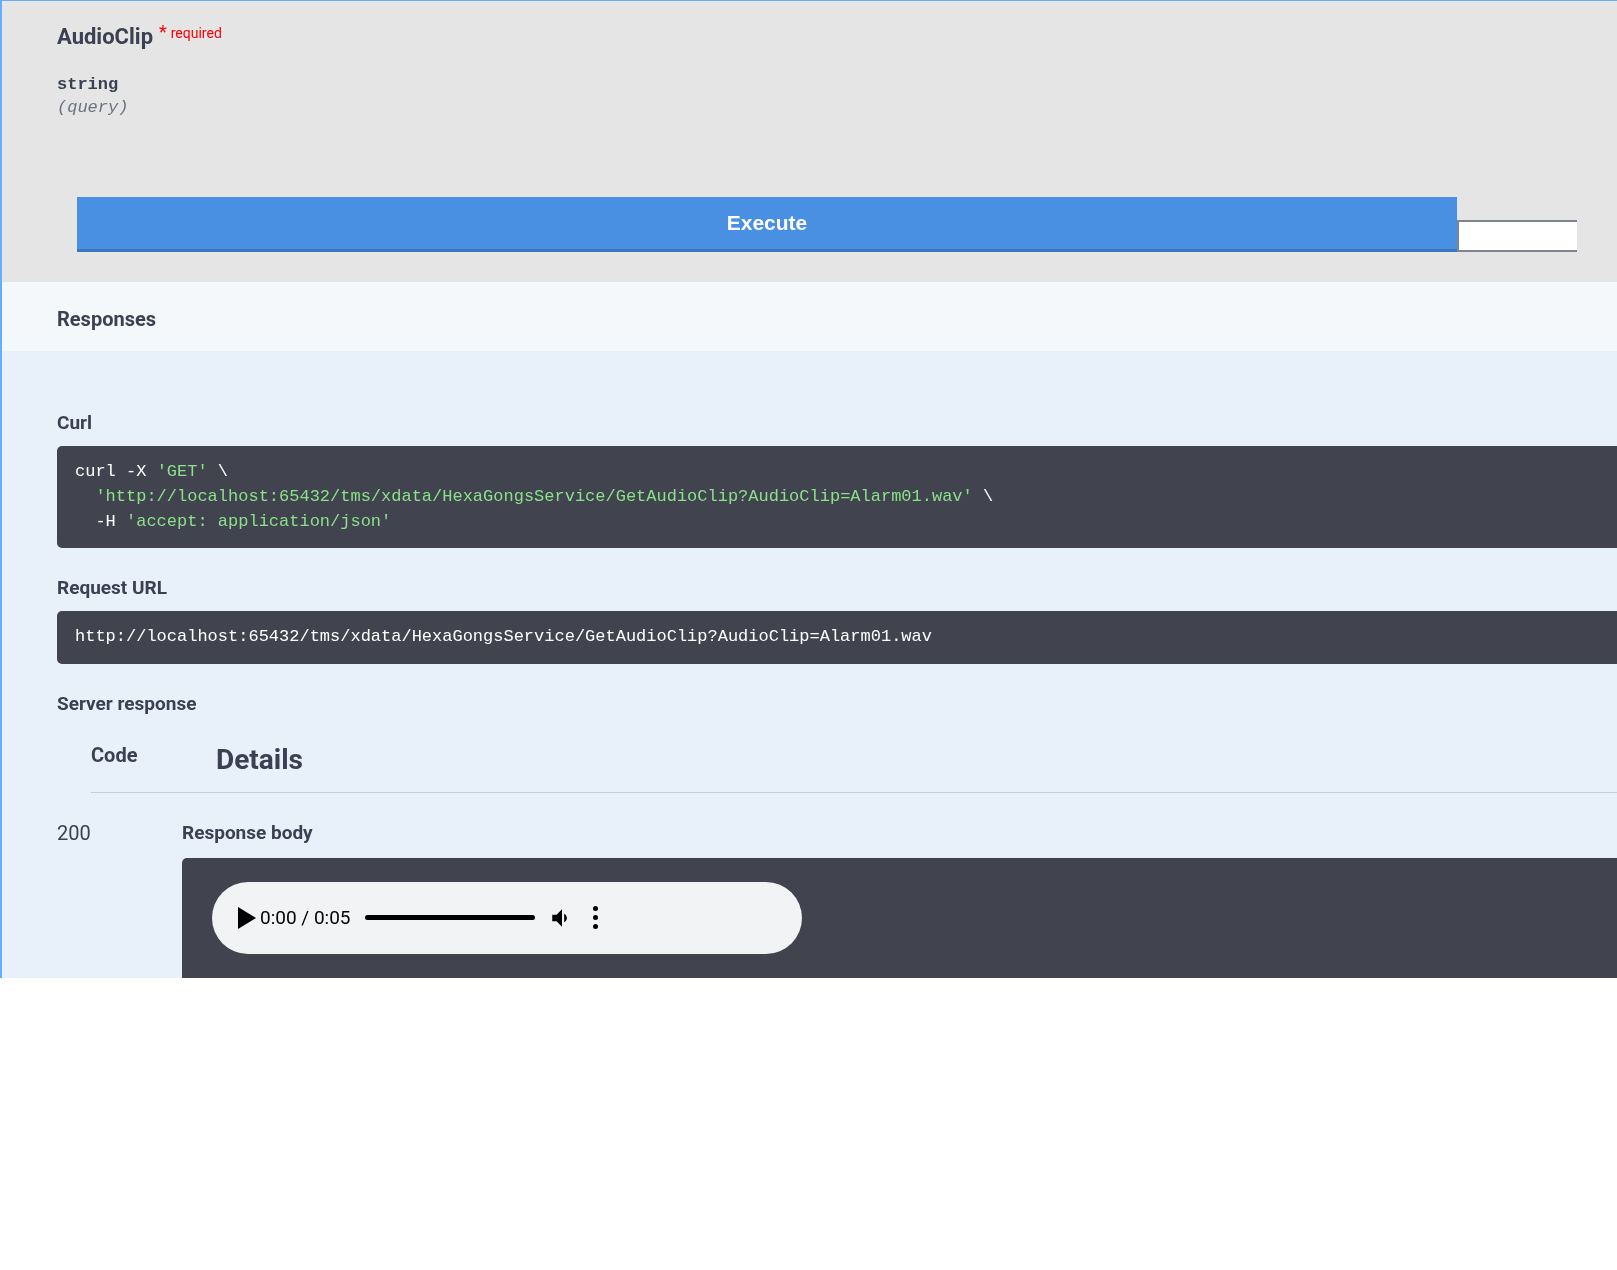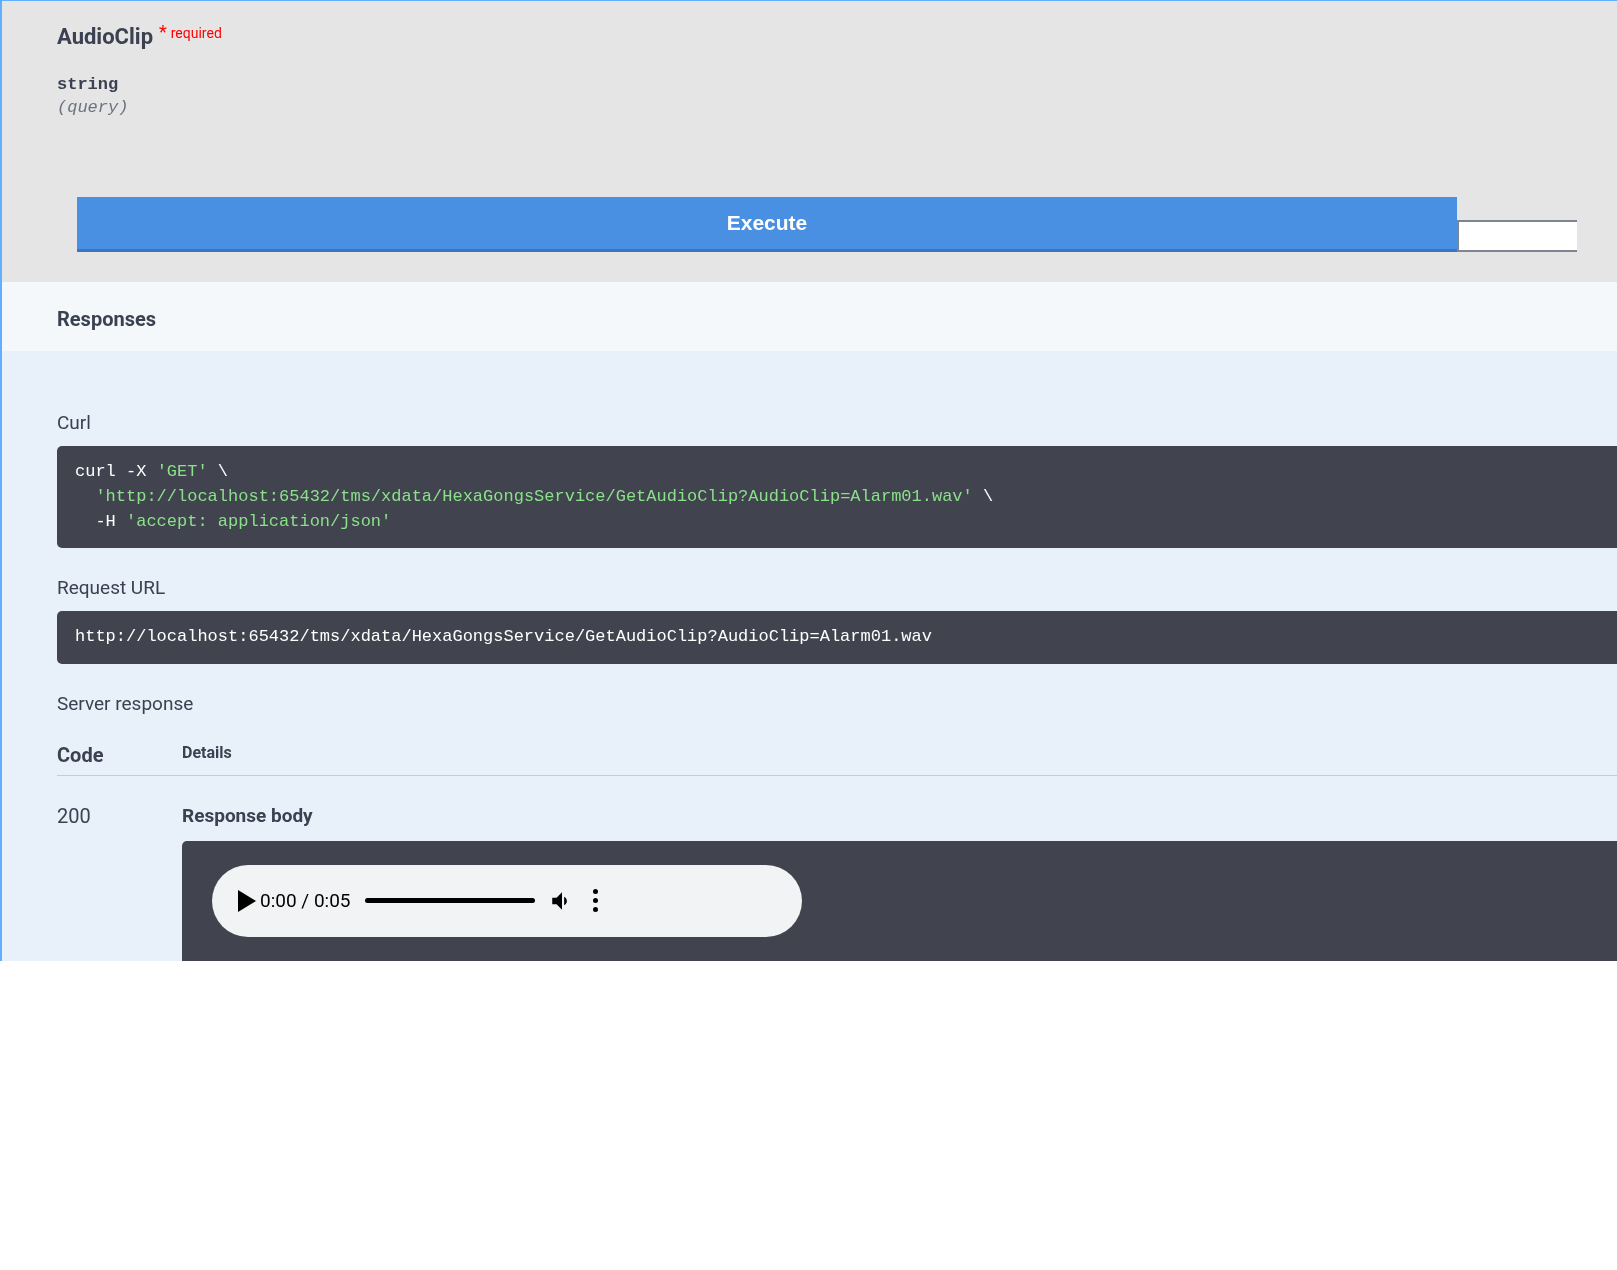--- a/index.html
+++ b/index.html
@@ -113,21 +113,21 @@
     font-size: 20px;
     font-weight: 700;
     color: #3b4151;
   }
   .responses-body {
     background: #e8f0fa;
     padding: 30px 0 0 55px;
   }
   .section-label {
     font-size: 19px;
-    font-weight: 400;
+    font-weight: 700;
     color: #3b4151;
     margin-bottom: 12px;
     margin-top: 28px;
   }
   .section-label:first-child { margin-top: 30px; }
   .code-block {
     background: #41444e;
     color: #fff;
     padding: 14px 18px;
     font-family: "Consolas", "Courier New", monospace;
@@ -135,32 +135,33 @@
     border-radius: 5px 0 0 5px;
     white-space: pre;
     overflow-x: auto;
     line-height: 1.45;
   }
   .code-green { color: #8ae18a; }
   .code-white { color: #fff; }
   .resp-table-head {
     display: flex;
     border-bottom: 1px solid rgba(59,65,81,0.2);
-    padding-bottom: 8px;
+    padding-bottom: 16px;
     margin-top: 28px;
+    margin-left: 34px;
   }
   .resp-code-col {
     width: 125px;
     font-size: 20px;
     font-weight: 700;
     color: #3b4151;
   }
   .resp-details-col {
     flex: 1;
-    font-size: 16px;
+    font-size: 28px;
     font-weight: 700;
     color: #3b4151;
   }
   .resp-row {
     display: flex;
     padding-top: 28px;
   }
   .resp-code-val {
     width: 125px;
     font-size: 20px;

